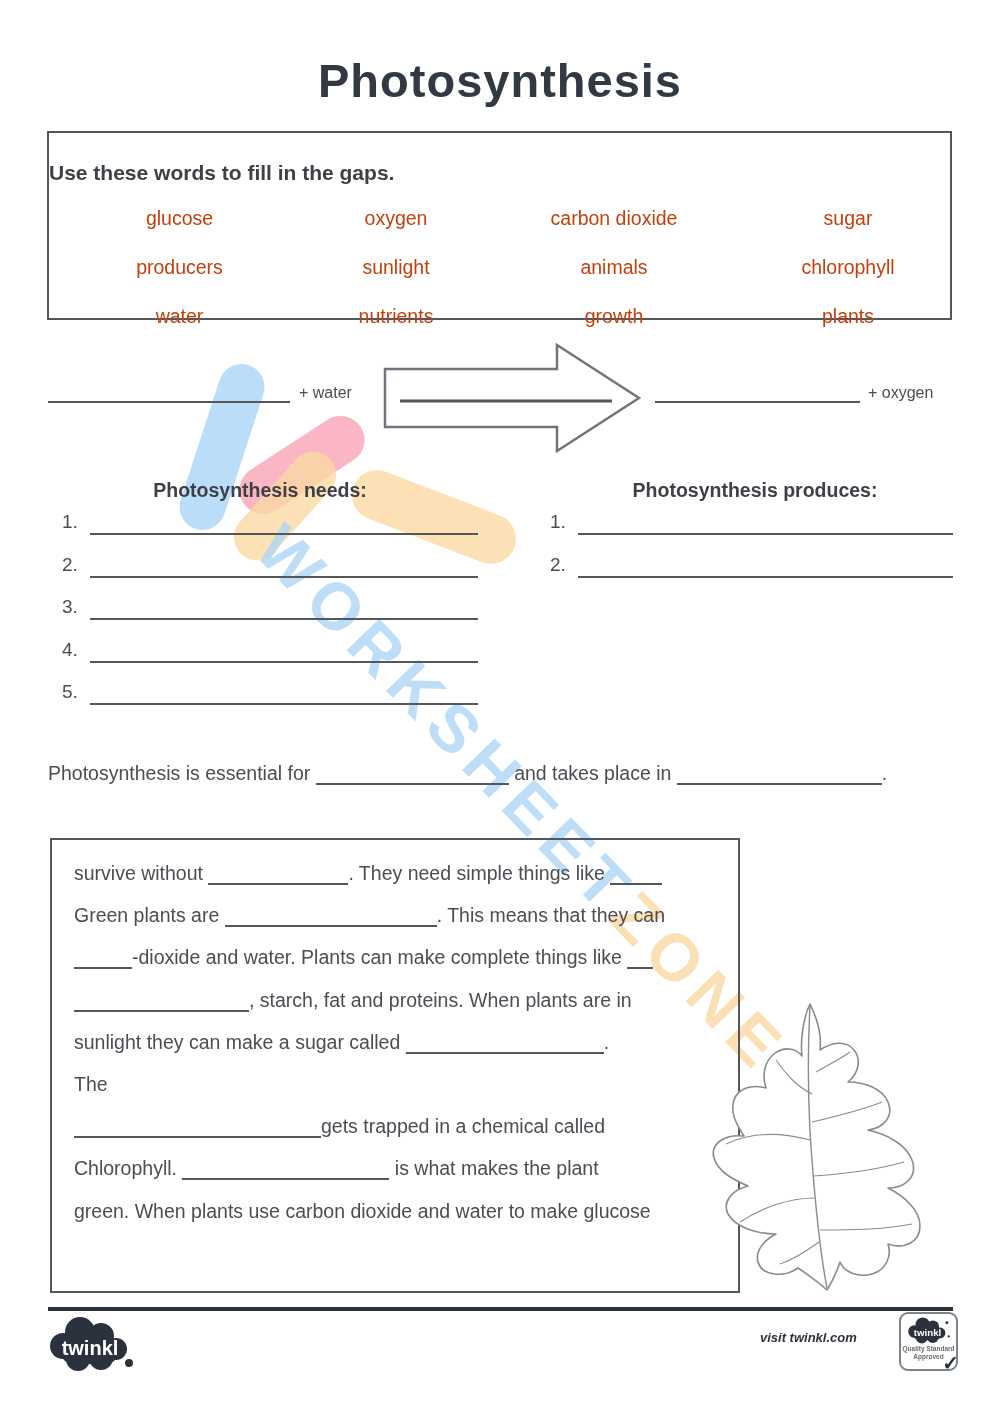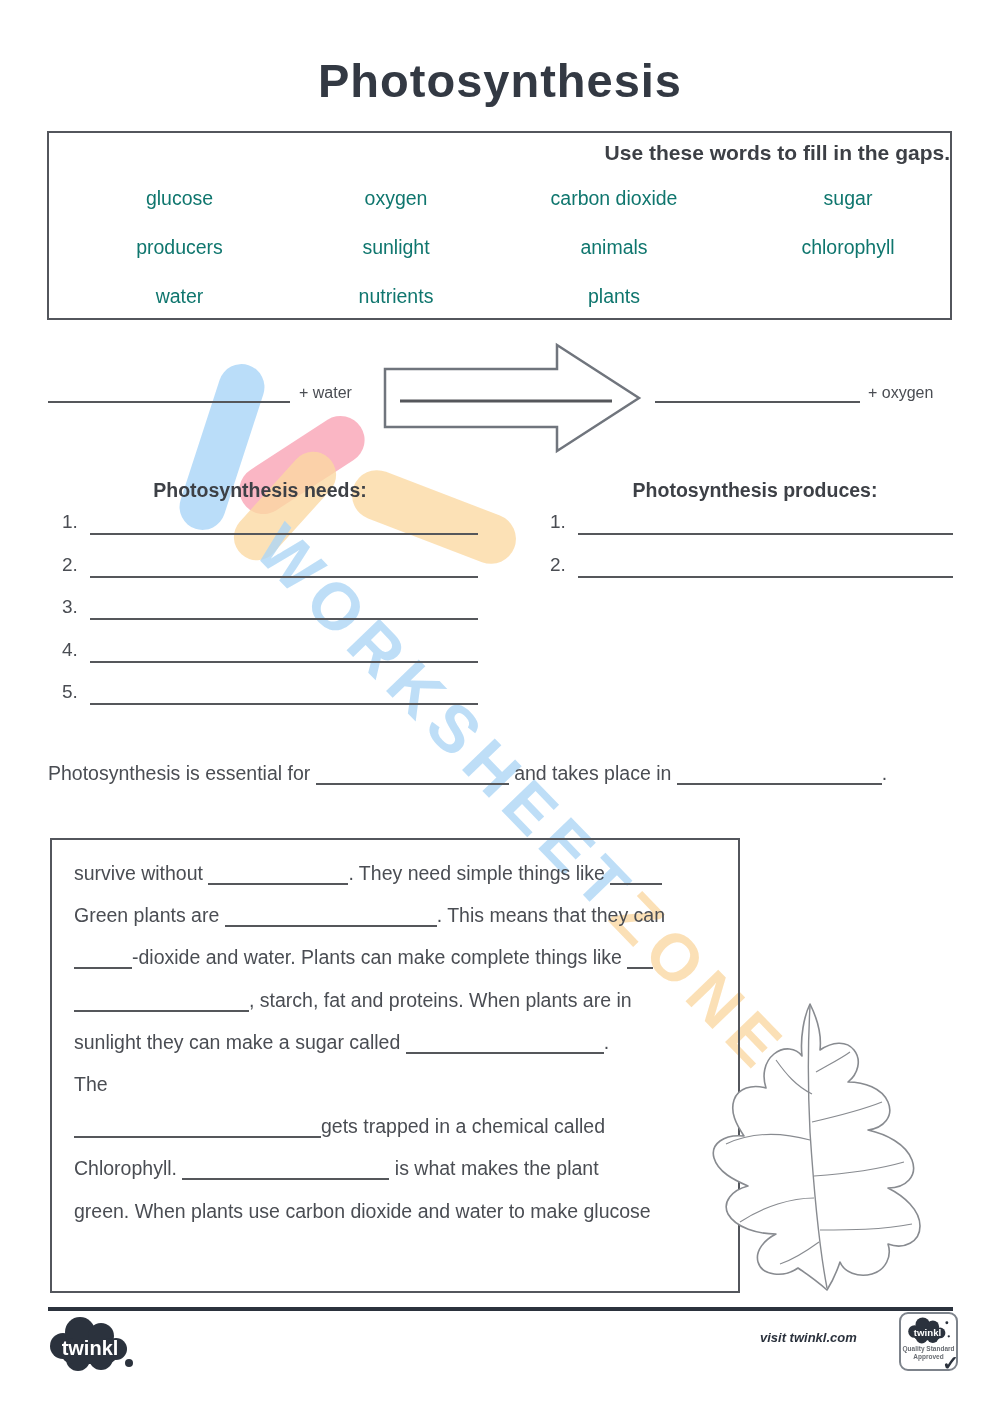--- a/index.html
+++ b/index.html
@@ -13,23 +13,23 @@
   .deco-yellow2{left:348px;top:492px;width:172px;height:50px;background:#fbd9a2;transform:rotate(21deg);}
   .wm{position:absolute;left:296px;top:510px;z-index:1;transform:rotate(46deg);transform-origin:0 0;
       font-size:66px;font-weight:700;letter-spacing:9px;white-space:nowrap;opacity:.8;}
   .wm-blue{color:#aed7f6;}
   .wm-orange{color:#fbd9a4;}
   
   .title{position:absolute;top:53px;left:0;width:100%;text-align:center;font-size:47px;font-weight:700;
          color:#333943;letter-spacing:1px;z-index:2;}
   
   .wordbank{position:absolute;left:47px;top:131px;width:901px;height:185px;border:2px solid #53565c;z-index:2;}
-  .wb-head{margin-top:8px;text-align:right;font-size:21px;font-weight:600;color:#3d4046;}
+  .wb-head{margin-top:28px;text-align:left;font-size:21px;font-weight:600;color:#3d4046;}
   .wb-grid{display:grid;grid-template-columns:225px 208px 228px 240px;margin-top:9px;}
-  .wb-cell{height:49px;display:flex;align-items:center;justify-content:center;font-size:19.5px;color:#0f766e;padding-left:36px;}
+  .wb-cell{height:49px;display:flex;align-items:center;justify-content:center;font-size:19.5px;color:#c2410c;padding-left:36px;}
   
   .hline{position:absolute;height:2px;background:#55575b;z-index:2;}
   .eq-label{position:absolute;top:384px;font-size:16px;color:#4a4d53;z-index:2;}
   .eq-arrow{position:absolute;left:383px;top:342px;z-index:2;}
   
   .sec-head{position:absolute;top:479px;font-size:19.5px;font-weight:600;color:#3d4046;text-align:center;z-index:2;}
   .num{position:absolute;font-size:19px;color:#4a4d53;z-index:2;}
   
   .sentence{position:absolute;left:48px;top:762px;width:915px;font-size:19.5px;z-index:2;}
   .blank{display:inline-block;height:.85em;border-bottom:2px solid #55575b;vertical-align:-5px;}
@@ -70,20 +70,21 @@
       <span class="wb-cell">glucose</span>
       <span class="wb-cell">oxygen</span>
       <span class="wb-cell">carbon dioxide</span>
       <span class="wb-cell">sugar</span>
       <span class="wb-cell">producers</span>
       <span class="wb-cell">sunlight</span>
       <span class="wb-cell">animals</span>
       <span class="wb-cell">chlorophyll</span>
       <span class="wb-cell">water</span>
       <span class="wb-cell">nutrients</span>
+      <span class="wb-cell">growth</span>
       <span class="wb-cell">plants</span>
     </div>
   </div>
 
   <div class="hline" style="left:48px;top:401px;width:242px;"></div>
   <span class="eq-label" style="left:299px;">+ water</span>
   <svg class="eq-arrow" width="259" height="112" viewBox="0 0 259 112">
     <polygon points="2,27 174,27 174,3 256,56 174,109 174,85 2,85" fill="#ffffff" stroke="#70757d" stroke-width="2.5" stroke-linejoin="miter"></polygon>
     <line x1="17" y1="59" x2="229" y2="59" stroke="#55575b" stroke-width="3"></line>
   </svg>

